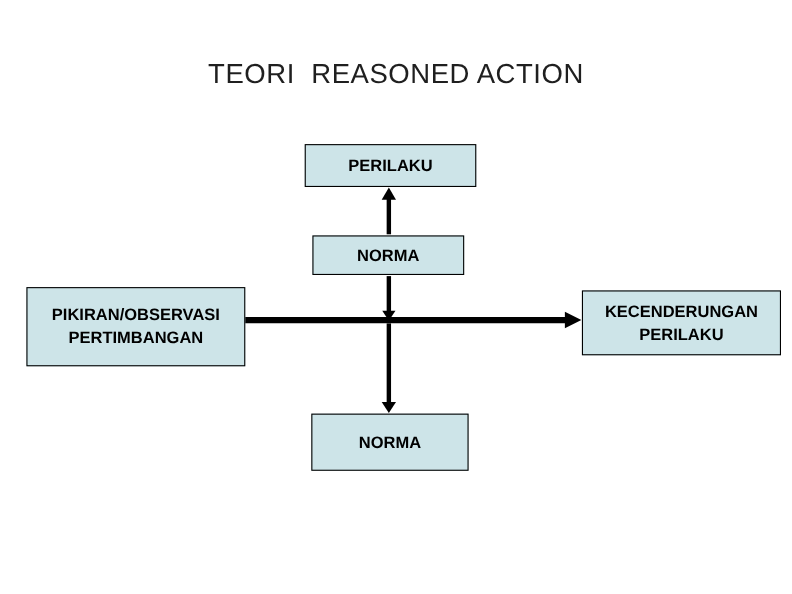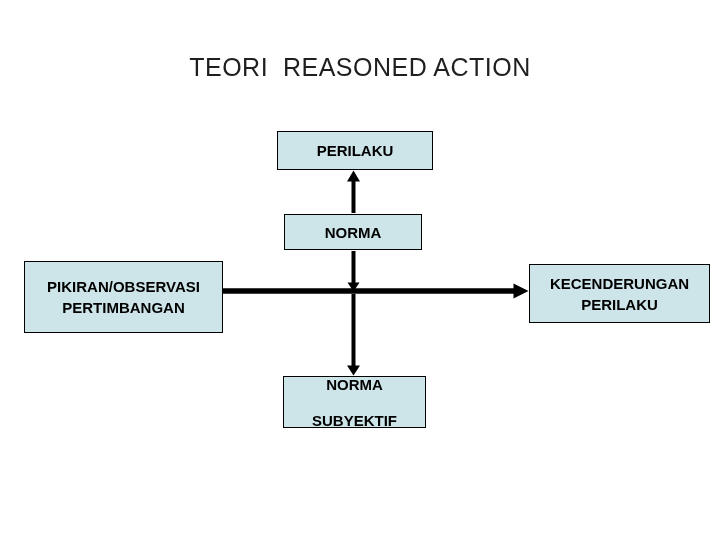--- a/index.html
+++ b/index.html
@@ -102,16 +102,15 @@
     <span>PERILAKU</span>
   </div>
 
   <div class="node node-pikiran-observasi">
     <span>PIKIRAN/OBSERVASI</span>
     <span>PERTIMBANGAN</span>
   </div>
 
   <div class="node node-norma-subyektif">
     <span>NORMA</span>
-    <span>SUBYEKTIF</span>
   </div>
 
 </div>
 
 </body></html>

